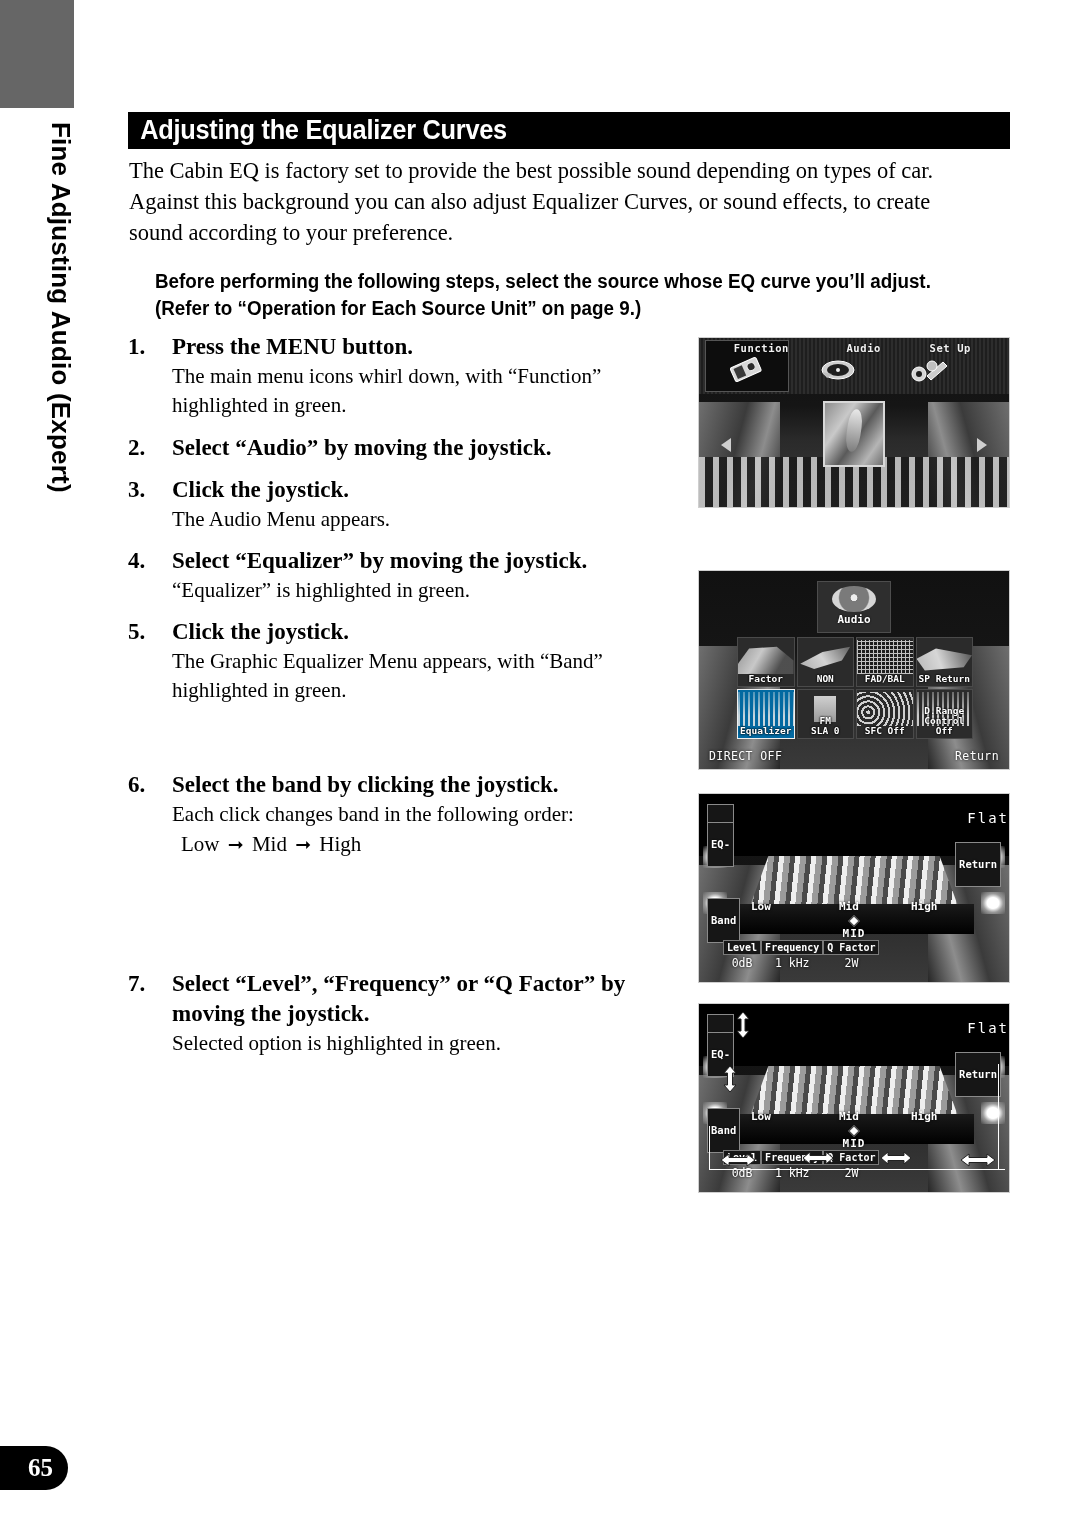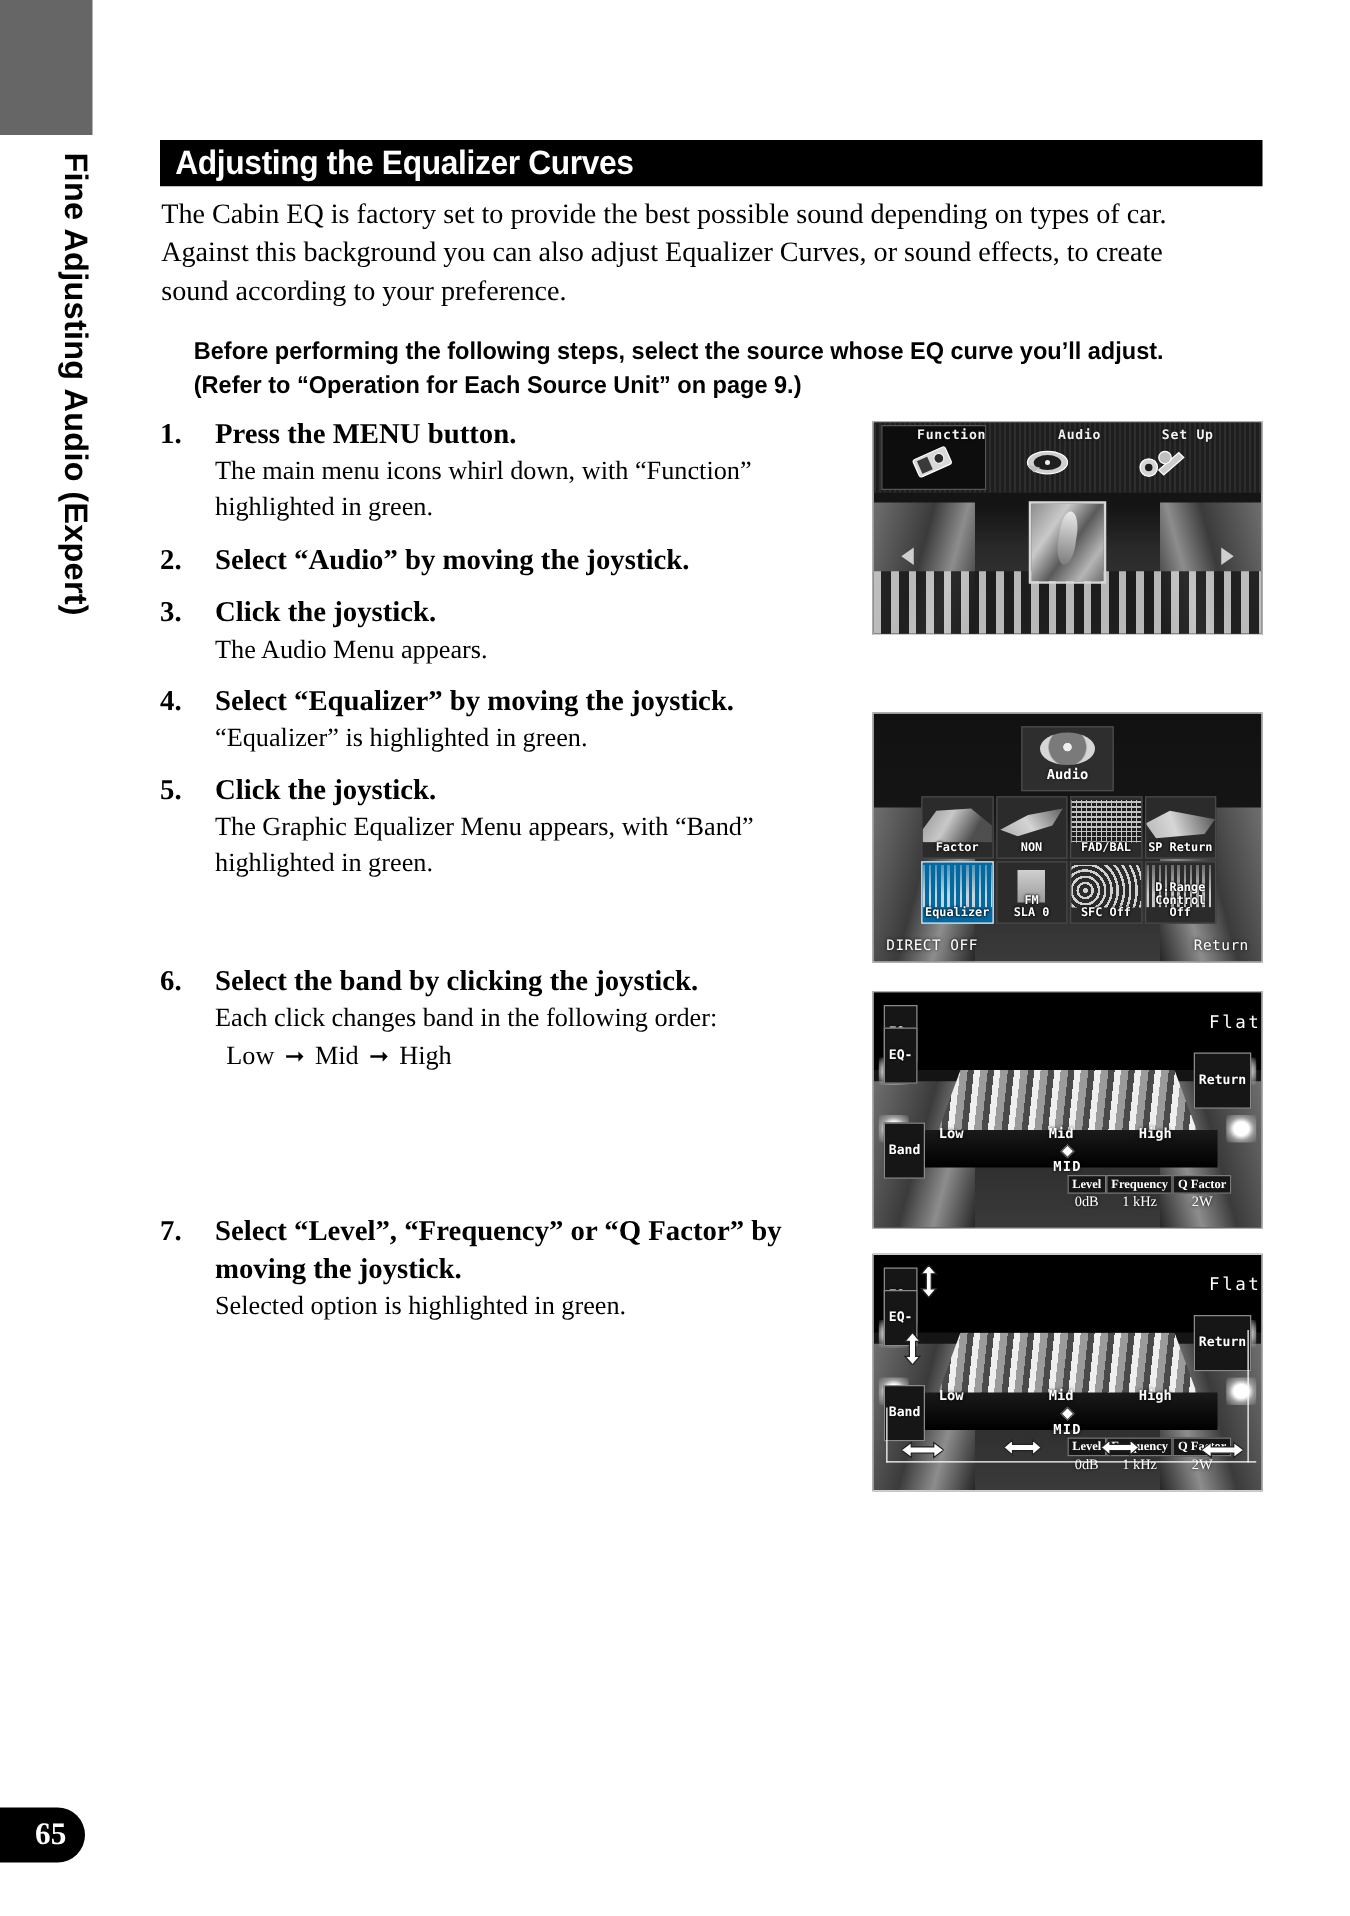--- a/index.html
+++ b/index.html
@@ -356,23 +356,22 @@
     z-index: 7;
   }
   .eq-curband {
     position: absolute; left: 0; right: 0; top: 133px;
     text-align: center; font-size: 11px; font-weight: bold;
     color: #fff; letter-spacing: 1px; text-shadow: 0 0 3px #000;
     z-index: 7;
   }
   .eq-params {
     position: absolute; left: 24px; right: 24px; top: 146px;
-    display: flex; justify-content: flex-end;
+    display: flex; justify-content: flex-start;
     z-index: 7;
-    font-family: Liberation Serif, serif;
   }
   .param { text-align: center; }
   .param .pname {
     display: block; font-size: 10px; font-weight: bold; color: #fff;
     background: #161616; border: 1px solid #7a7a7a;
     padding: 0 3px; line-height: 13px;
   }
   .param .pval {
     display: block; font-size: 11.5px; color: #fff; margin-top: 1px;
     text-shadow: 0 0 3px #000;

